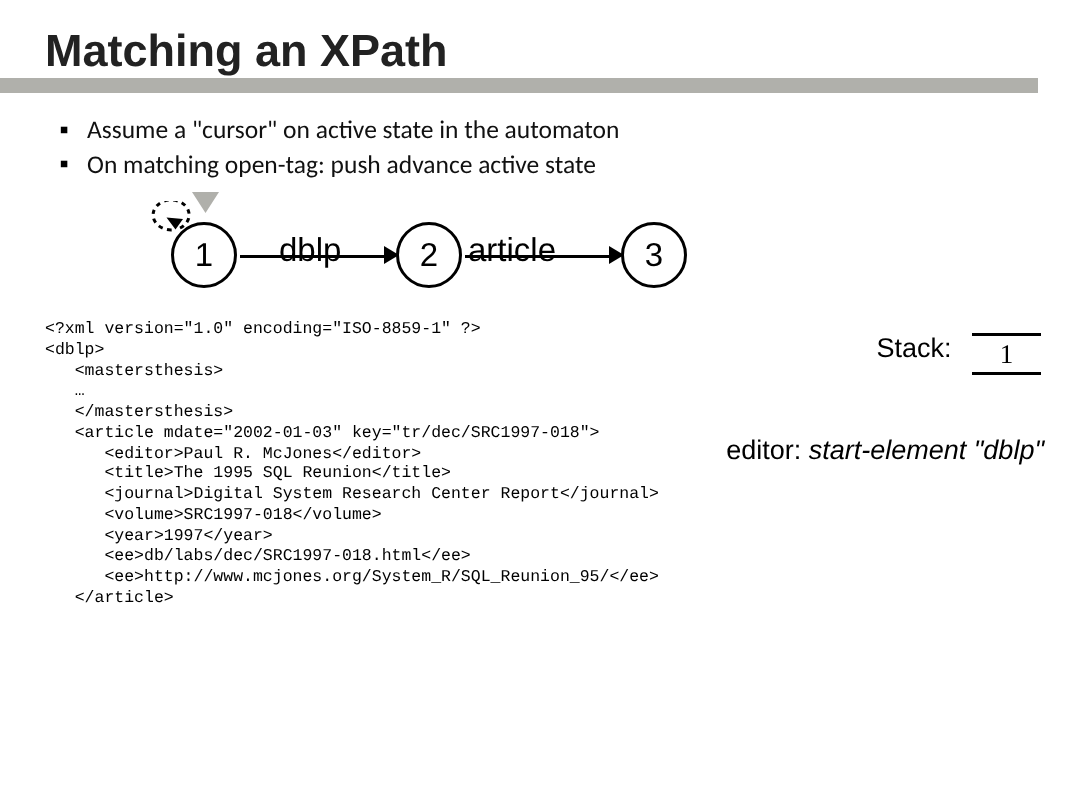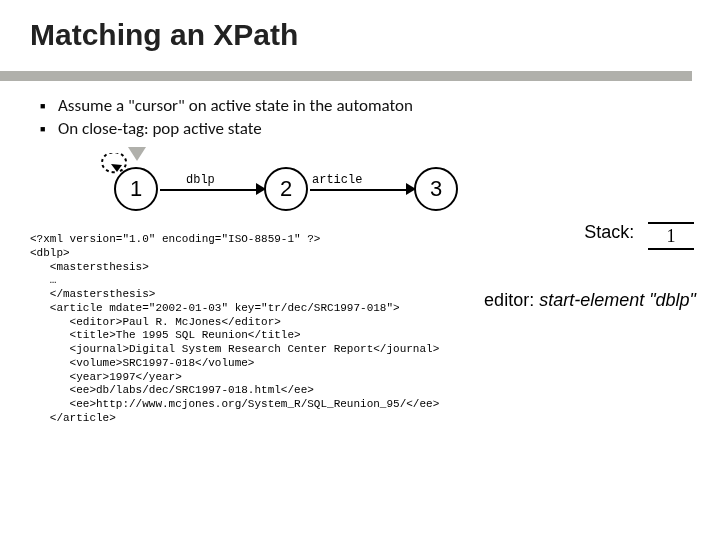--- a/index.html
+++ b/index.html
@@ -13,21 +13,21 @@
   }
   .slide {
     padding: 18px 28px 10px 30px;
     position: relative;
     height: 100%;
   }
   .title {
     font-size: 30px;
     font-weight: bold;
     color: #222222;
-    margin-bottom: 19px;
+    margin-bottom: 0;
     font-family: Arial, sans-serif;
   }
   .underline-bar {
     height: 10px;
     background: #b0b0ab;
     margin-bottom: 14px;
     width: 100%;
     position: relative;
   }
   .underline-bar::before {
@@ -76,22 +76,22 @@
     font-size: 22px;
     font-family: Arial, sans-serif;
     background: #fff;
     top: 6px;
   }
   .node1 { left: 30px; }
   .node2 { left: 180px; }
   .node3 { left: 330px; }
   .edge-label {
     position: absolute;
-    font-size: 12px;
-    font-family: Liberation Mono, monospace;
+    font-size: 22px;
+    font-family: Liberation Sans, sans-serif;
     top: 12px;
   }
   .lbl1 { left: 102px; }
   .lbl2 { left: 228px; }
   .arrow-line {
     position: absolute;
     height: 2px;
     background: #000;
     top: 28px;
   }
@@ -162,21 +162,21 @@
 </style>
 </head>
 <body>
 
 <div class="slide">
   <div class="title">Matching an XPath</div>
   <div class="underline-bar"></div>
 
   <ul class="bullets">
     <li>Assume a "cursor" on active state in the automaton</li>
-    <li>On close-tag:  pop active state</li>
+    <li>On matching open-tag:  push advance active state</li>
   </ul>
 
   <div class="automaton-row">
     <div class="down-arrow"></div>
     <svg class="selfloop-svg" width="40" height="40">
       <path d="M 26 18 A 12 10 0 1 0 23 19" fill="none" stroke="#000" stroke-width="2" stroke-dasharray="3,3"></path>
       <polygon points="23,19 17,11 28,12" fill="#000"></polygon>
     </svg>
     <div class="node node1">1</div>
     <div class="arrow-line arr1"></div>

